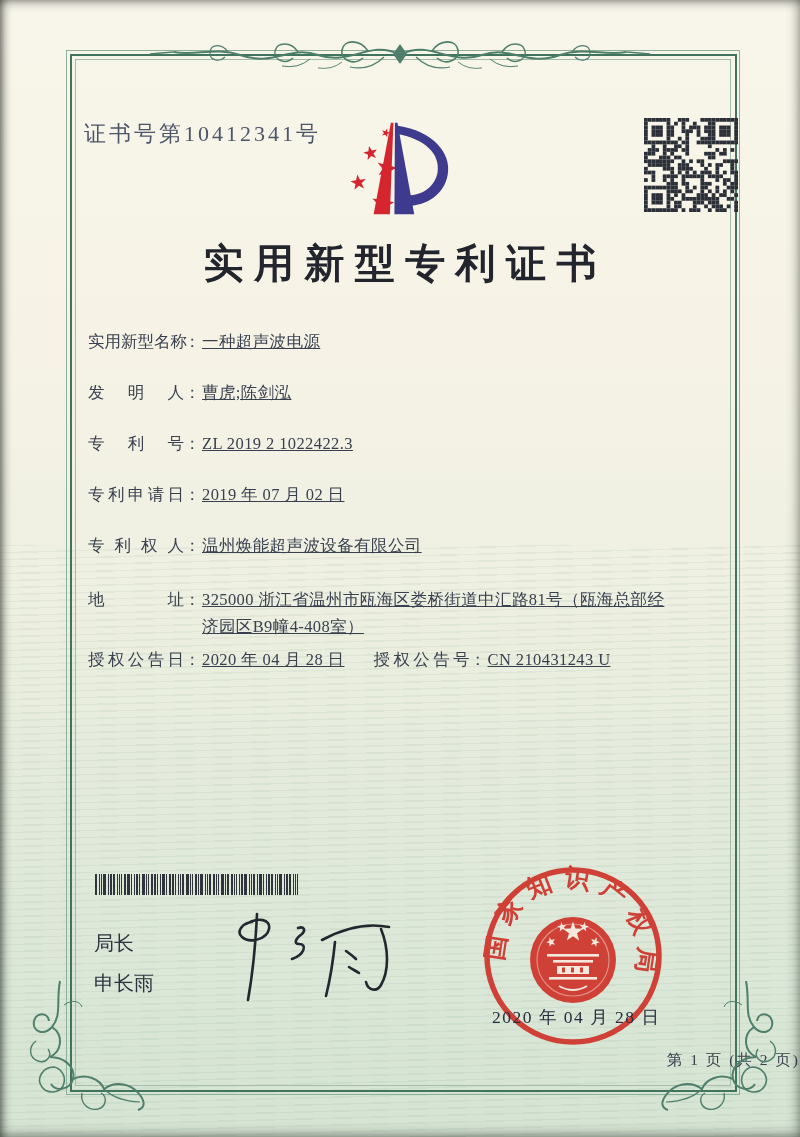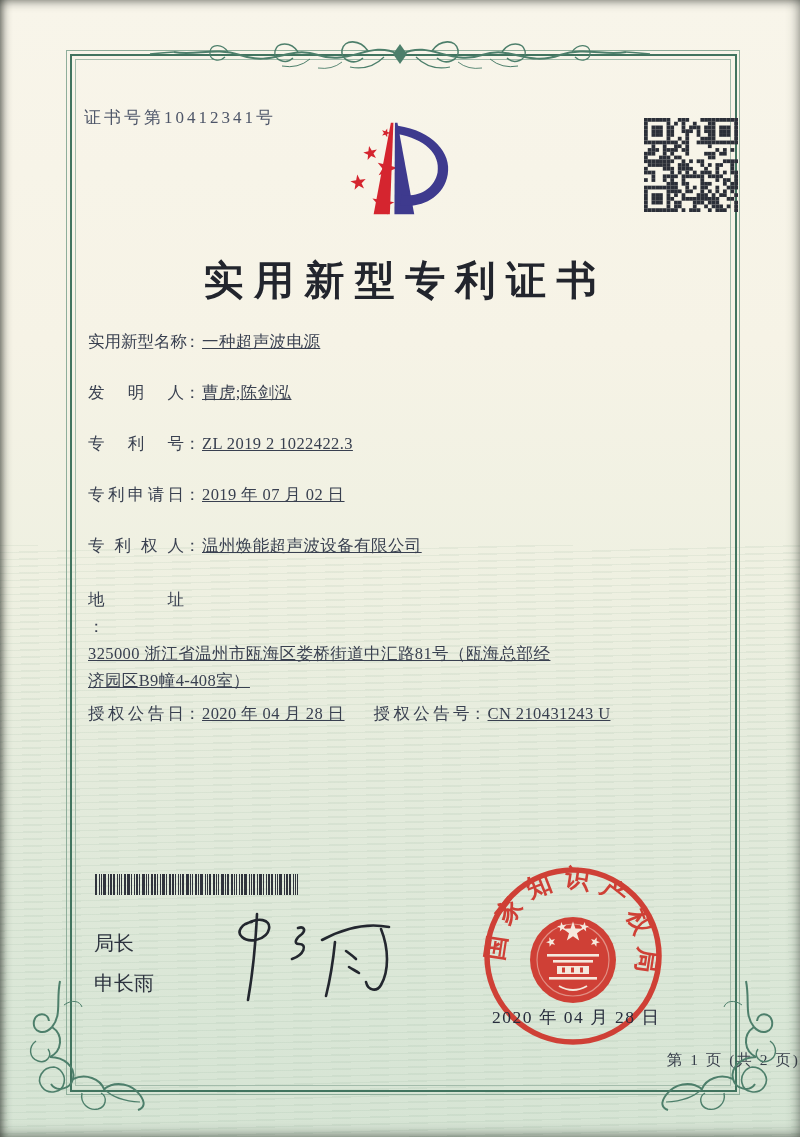--- a/index.html
+++ b/index.html
@@ -25,29 +25,29 @@
       inset 0 -9px 12px -7px rgba(45,50,44,.5);
   }
   .frame{position:absolute;left:66px;right:60px;top:50px;bottom:42px;border:1.5px solid #8fae9b;}
   .frame::before{content:"";position:absolute;inset:2.5px;border:2.5px solid #41745f;}
   .frame::after{content:"";position:absolute;inset:8px;border:1px solid #a3bcab;}
   .orn-top{position:absolute;left:50%;transform:translateX(-50%);top:26px;width:520px;height:56px;z-index:5;}
   .orn-corner{position:absolute;width:128px;height:138px;z-index:5;}
   .orn-bl{left:24px;bottom:24px;}
   .orn-br{right:18px;bottom:24px;transform:scaleX(-1);}
 
-  .cert-no{position:absolute;left:84px;top:106px;font-size:17px;letter-spacing:3px;color:#4d5568;}
+  .cert-no{position:absolute;left:84px;top:119px;font-size:22px;letter-spacing:3px;color:#4d5568;}
   .logo{position:absolute;left:333px;top:110px;width:132px;height:125px;}
   .qr{position:absolute;left:644px;top:118px;width:94px;height:94px;}
-  .title{position:absolute;left:0;right:0;top:236px;margin:17px;text-align:center;
+  .title{position:absolute;left:0;right:0;top:236px;margin:0;text-align:center;
     font-size:40px;font-weight:600;letter-spacing:.26em;text-indent:.26em;color:#22252d;}
 
   .fields{position:absolute;left:88px;top:331px;width:652px;font-size:16.5px;color:#394050;}
   .frow{display:flex;align-items:flex-start;line-height:21px;margin-bottom:30px;white-space:nowrap;}
-  .frow.addr{margin-bottom:9px;line-height:27px;flex-direction:column;}
+  .frow.addr{margin-bottom:9px;line-height:27px;}
   .flabel{display:inline-block;width:96px;text-align:justify;text-align-last:justify;flex:0 0 auto;}
   .fcolon{display:inline-block;width:18px;flex:0 0 auto;}
   .fvalue{letter-spacing:.4px;text-decoration:underline;}
   .frow.addr .fvalue{white-space:normal;width:470px;}
   .pair{display:flex;}
   .pair2{margin-left:29px;}
 
   .paras{position:absolute;left:84px;top:675px;width:638px;font-size:16.5px;line-height:25.6px;
     color:#3a404a;text-align:justify;}
   .paras p{margin:0;text-indent:2em;}

